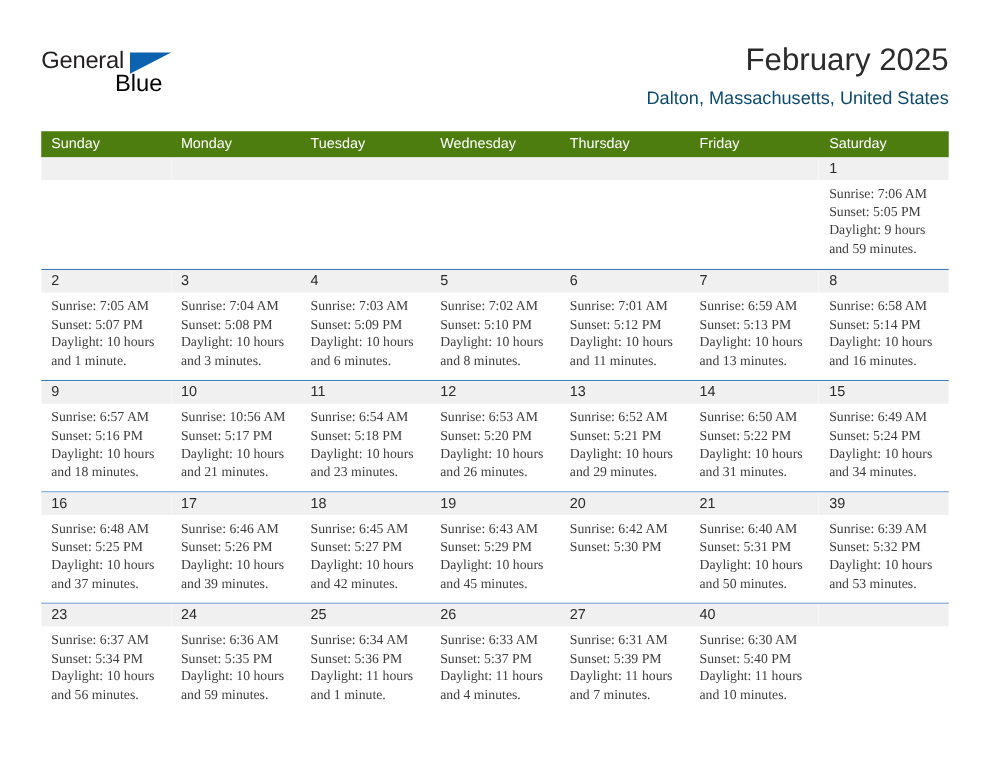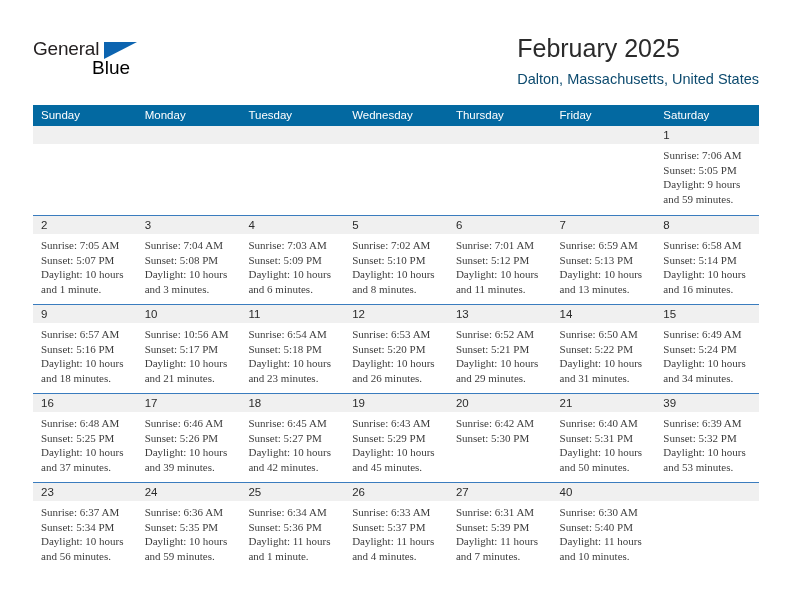--- a/index.html
+++ b/index.html
@@ -59,21 +59,21 @@
     left: 59px;
     top: 19px;
     font-size: 19px;
     color: #000000;
     font-family: "Liberation Sans", sans-serif;
   }
   .title-block {
     position: absolute;
     right: 0;
     top: 0;
-    text-align: left;
+    text-align: right;
   }
   .cal-title {
     font-size: 25px;
     color: #2b2b2b;
     line-height: 30px;
     white-space: nowrap;
   }
   .cal-subtitle {
     font-size: 14.5px;
     color: #0c4a6e;
@@ -84,21 +84,21 @@
 
   
   .calendar {
     position: absolute;
     left: 33px;
     top: 105px;
     width: 726px;
   }
   .weekday-row {
     display: flex;
-    background: #0369a1;
+    background: #4d7c0f;
     height: 21px;
   }
   .weekday {
     flex: 1 1 0;
     color: #ffffff;
     font-size: 11.5px;
     line-height: 21px;
     padding-left: 8px;
     box-sizing: border-box;
     overflow: hidden;

